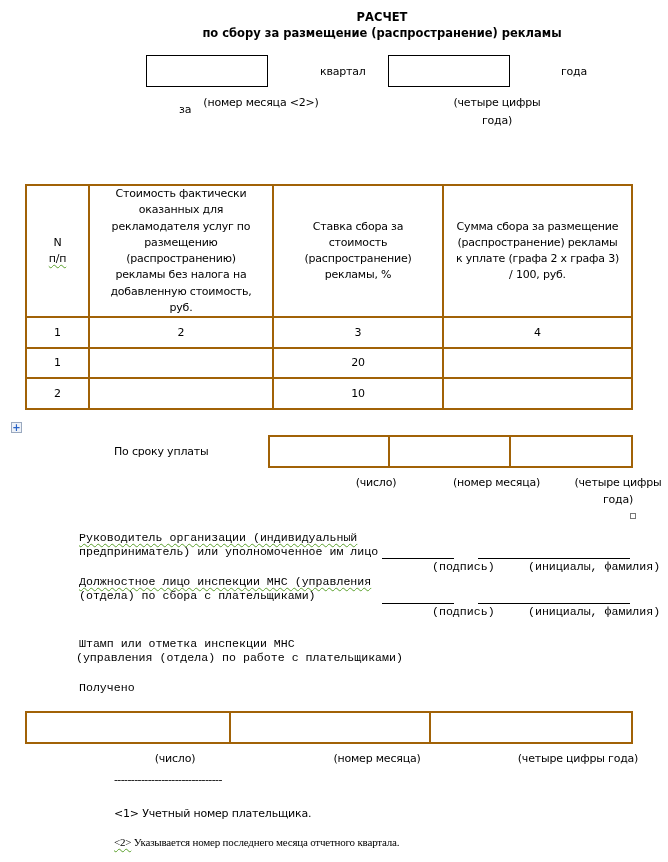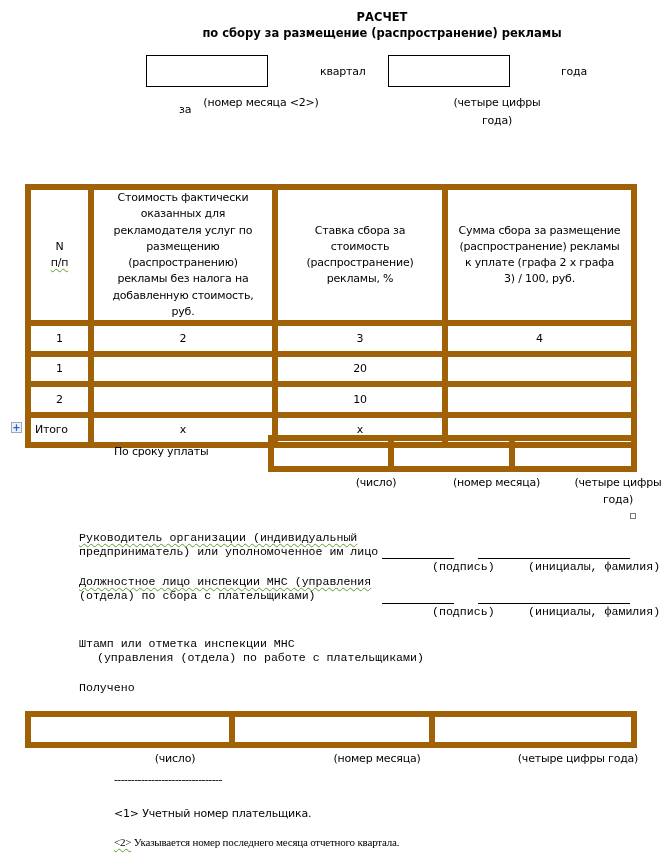--- a/index.html
+++ b/index.html
@@ -5,21 +5,21 @@
     html, body { margin: 0; padding: 0; background: #ffffff; }
     body { width: 668px; height: 862px; position: relative; overflow: hidden;
            font-family: "DejaVu Sans", sans-serif; color: #000; }
     .sans { font-family: "DejaVu Sans", sans-serif; font-size: 11px; letter-spacing: -0.2px; }
     .mono { font-family: "Liberation Mono", monospace; font-size: 11.6px; line-height: 14px; white-space: pre; }
     .abs { position: absolute; padding-left: 48px; }
     .title { left: 0; width: 668px; text-align: center; font-weight: bold; font-size: 11.5px; }
     .box { position: absolute; border: 1px solid #000; box-sizing: border-box; background: #fff; }
     .center { text-align: center; }
     table.grid { position: absolute; border-collapse: collapse; table-layout: fixed; }
-    table.grid td { border: 6px solid #a16207; padding: 0; text-align: center; vertical-align: middle;
+    table.grid td { border: 2px solid #a16207; padding: 0; text-align: center; vertical-align: middle;
                     font-family: "DejaVu Sans", sans-serif; font-size: 11px; letter-spacing: -0.2px; line-height: 16.3px; }
     .spell { text-decoration: underline wavy #5aa02c; text-decoration-thickness: 1px; text-underline-offset: 2px; }
     .sigline { position: absolute; border-top: 1px solid #000; height: 0; }
     .move-handle { position: absolute; left: 11px; top: 422px; width: 11px; height: 11px; border: 1px solid #9aa9bf;
                    background: #eef2f8; box-sizing: border-box; color: #2a63c6; font-size: 10px; line-height: 9px;
                    text-align: center; font-weight: bold; }
     .resize-handle { position: absolute; left: 630px; top: 513px; width: 6px; height: 6px; border: 1px solid #777; box-sizing: border-box; }
   </style>
 </head>
 <body>
@@ -70,26 +70,20 @@
     <td></td>
     <td>20</td>
     <td></td>
   </tr>
   <tr style="height:31px;">
     <td>2</td>
     <td></td>
     <td>10</td>
     <td></td>
   </tr>
-  <tr style="height:30px;">
-    <td style="text-align:left; padding-left:4px;">Итого</td>
-    <td>х</td>
-    <td>х</td>
-    <td></td>
-  </tr>
 </tbody>
   </table>
 
 <div class="move-handle">+</div>
 
 <div class="abs sans" style="left:66px; top:445px;">По сроку уплаты</div>
 <table class="grid" style="left:268px; top:435px; width:363px;">
   <colgroup>
       <col style="width:120px">
       <col style="width:121px">
@@ -118,21 +112,21 @@
 <div class="abs mono" style="left:480px; top:560px;">(инициалы, фамилия)</div>
 
 <div class="abs mono" style="left:31px; top:575px;text-align:right;"><span class="spell">Должностное лицо инспекции МНС (управления</span></div>
 <div class="abs mono" style="left:31px; top:589px;">(отдела) по сбора с плательщиками)</div>
 <div class="sigline" style="left:382px; top:603px; width:72px;"></div>
 <div class="sigline" style="left:478px; top:603px; width:152px;"></div>
 <div class="abs mono" style="left:384px; top:605px;">(подпись)</div>
 <div class="abs mono" style="left:480px; top:605px;">(инициалы, фамилия)</div>
 
 <div class="abs mono" style="left:31px; top:637px;">Штамп или отметка инспекции МНС</div>
-<div class="abs mono" style="left:42px; top:651px;"> (управления (отдела) по работе с плательщиками)</div>
+<div class="abs mono" style="left:21px; top:651px;"> (управления (отдела) по работе с плательщиками)</div>
 <div class="abs mono" style="left:31px; top:681px;">Получено</div>
 
 <table class="grid" style="left:25px; top:711px; width:606px;">
   <colgroup>
       <col style="width:204px">
       <col style="width:200px">
       <col style="width:202px">
     </colgroup>
   <tbody>
       <tr style="height:31px;">

